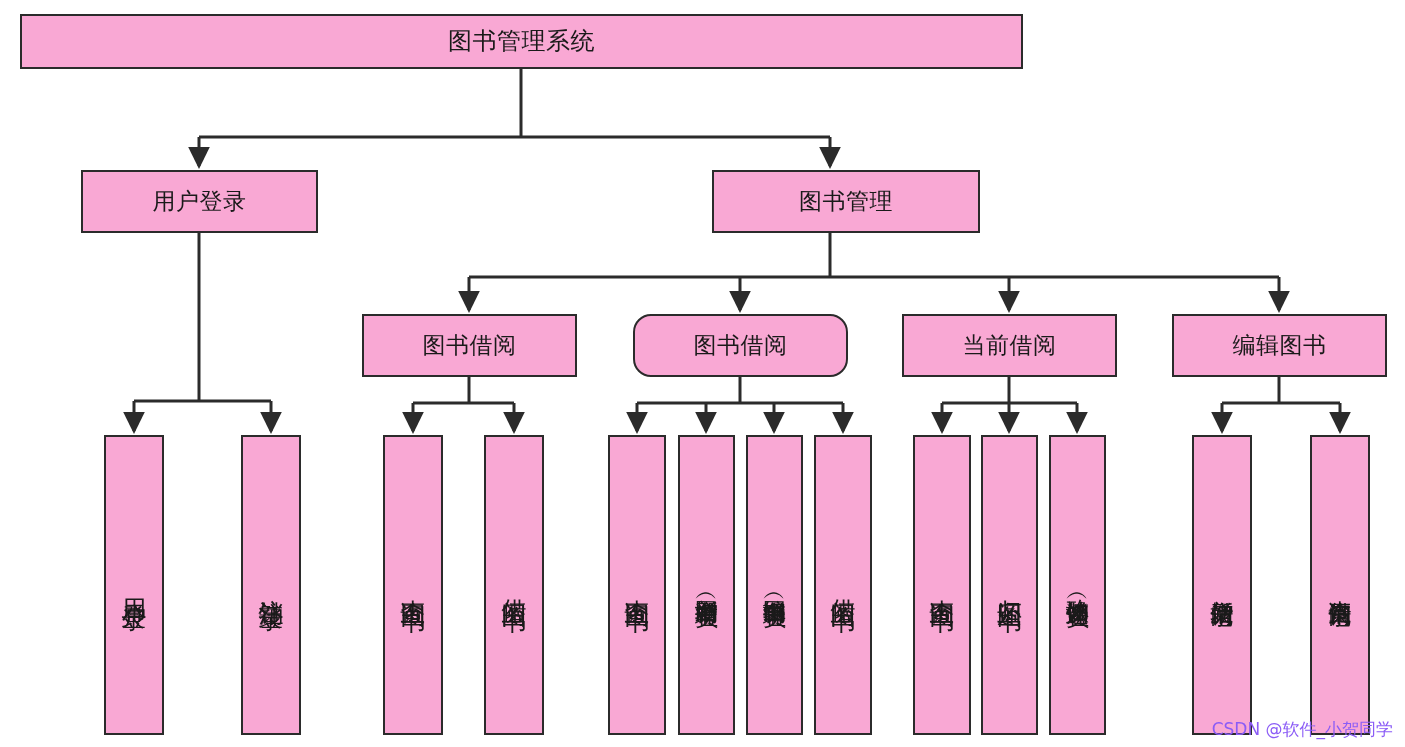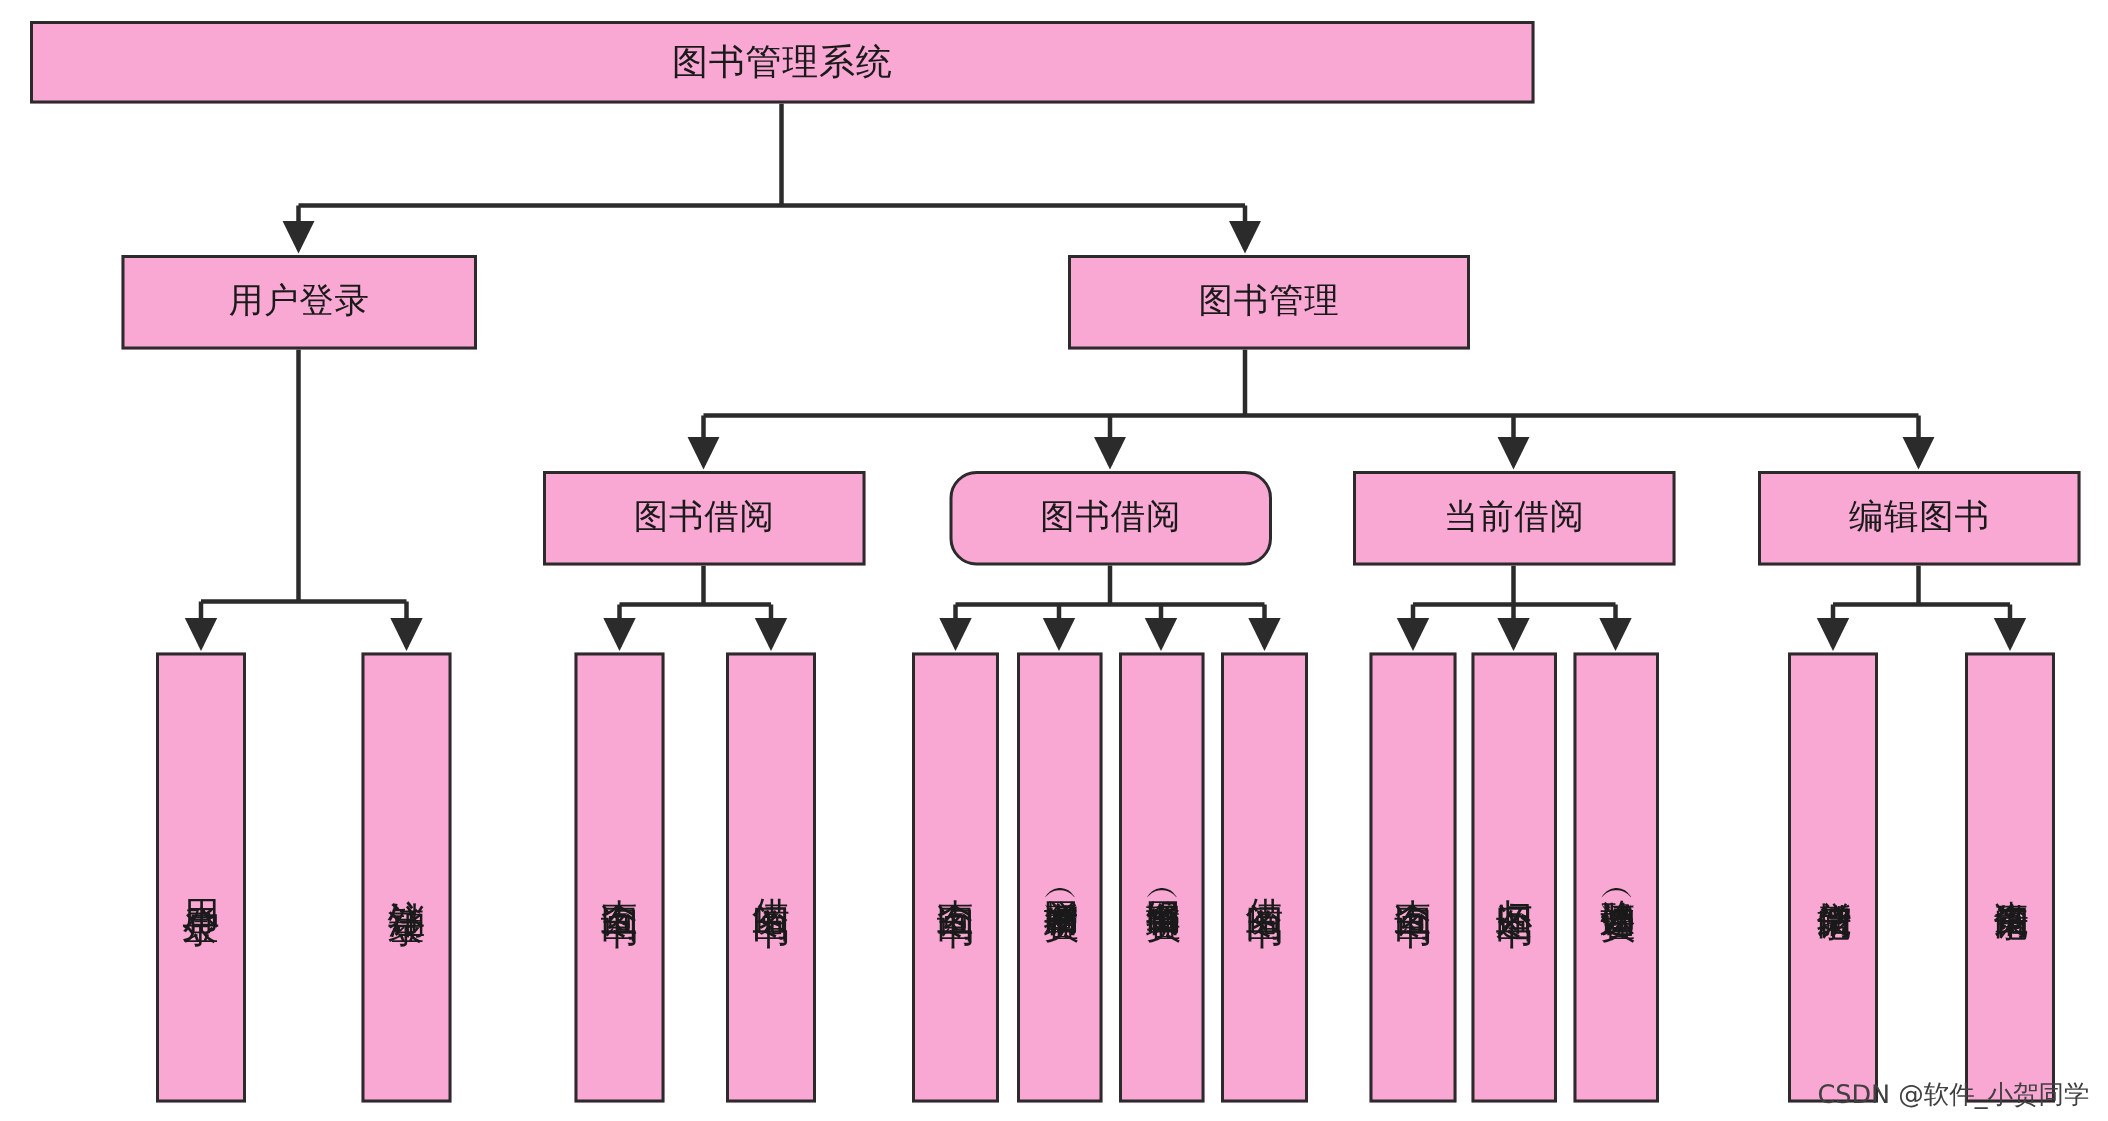--- a/index.html
+++ b/index.html
@@ -65,21 +65,21 @@
   }
   .node.v.narrow .label {
     font-size: 23px;
     letter-spacing: 1px;
   }
   #watermark {
     position: absolute;
     right: 12px;
     bottom: 6px;
     font-size: 17px;
-    color: #404040;
+    color: #8b5cf6;
     white-space: nowrap;
     user-select: none;
   }
 </style>
 </head>
 <body>
 
 <div id="canvas">
 
   <svg id="wires" viewBox="0 0 1405 747" width="1405" height="747" xmlns="http://www.w3.org/2000/svg">

